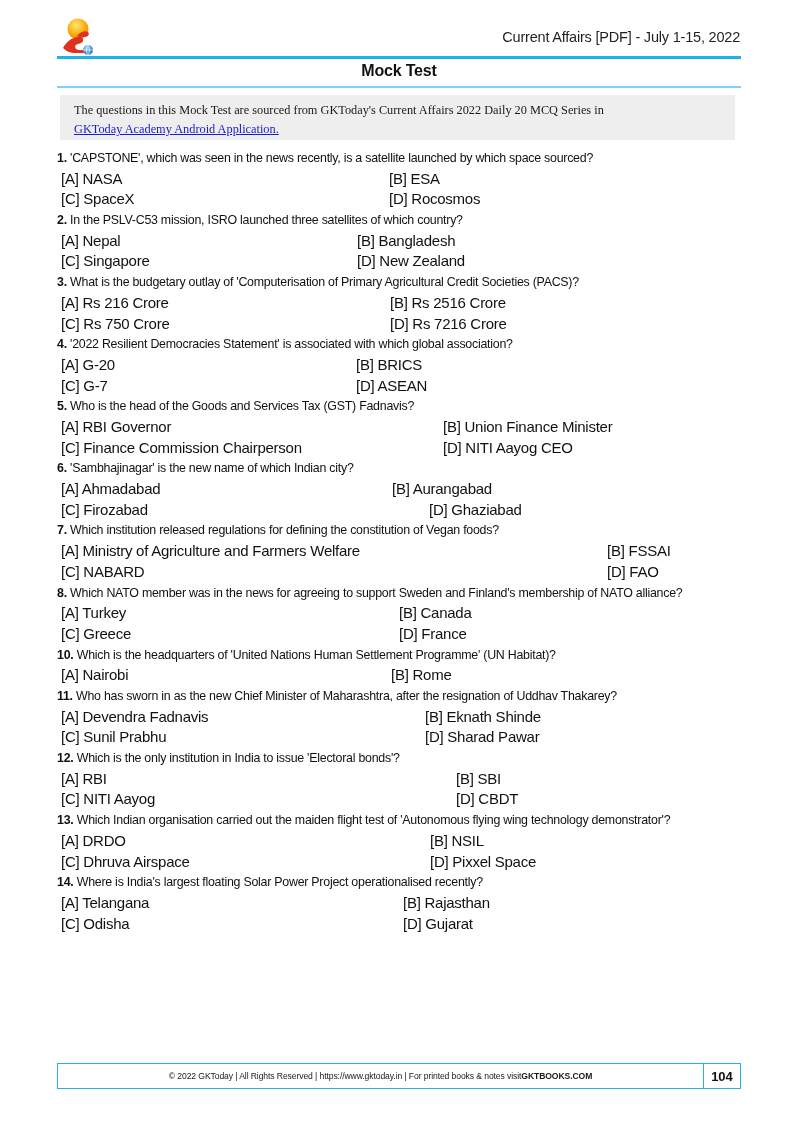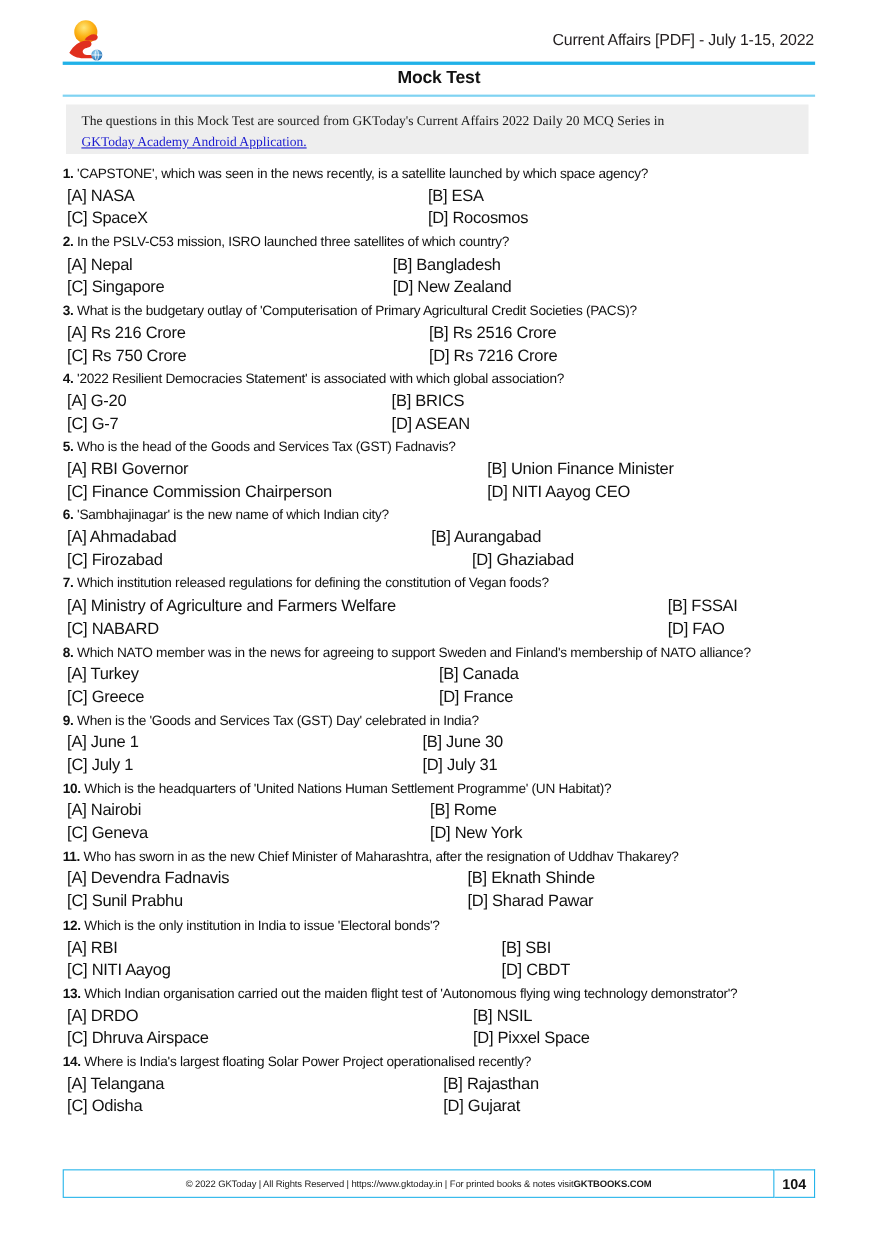--- a/index.html
+++ b/index.html
@@ -204,21 +204,21 @@
   <div class="mock-title">Mock Test</div>
   <div class="rule-thin"></div>
 
   <div class="note-box">
     <span>The questions in this Mock Test are sourced from GKToday's Current Affairs 2022 </span><b>Daily 20 MCQ Series</b><span> in</span><br>
     <a class="note-link" href="#">GKToday Academy Android Application.</a>
   </div>
 
   <div class="qlist" id="qlist">
       <div class="qblock">
-        <div class="qtext"><span class="qnum">1.</span> <span>'CAPSTONE', which was seen in the news recently, is a satellite launched by which space agency?</span></div>
+        <div class="qtext"><span class="qnum">1.</span> <span>'CAPSTONE', which was seen in the news recently, is a satellite launched by which space sourced?</span></div>
         <div class="optrow">
           <span class="opt-left">[A] NASA</span>
           <span class="opt-right" style="left: 332px;">[B] ESA</span>
         </div>
         <div class="optrow">
           <span class="opt-left">[C] SpaceX</span>
           <span class="opt-right" style="left: 332px;">[D] Rocosmos</span>
         </div>
       </div>
       <div class="qblock">
@@ -292,39 +292,24 @@
         <div class="optrow">
           <span class="opt-left">[A] Turkey</span>
           <span class="opt-right" style="left: 342px;">[B] Canada</span>
         </div>
         <div class="optrow">
           <span class="opt-left">[C] Greece</span>
           <span class="opt-right" style="left: 342px;">[D] France</span>
         </div>
       </div>
       <div class="qblock">
-        <div class="qtext"><span class="qnum">9.</span> <span>When is the 'Goods and Services Tax (GST) Day' celebrated in India?</span></div>
-        <div class="optrow">
-          <span class="opt-left">[A] June 1</span>
-          <span class="opt-right" style="left: 327px;">[B] June 30</span>
-        </div>
-        <div class="optrow">
-          <span class="opt-left">[C] July 1</span>
-          <span class="opt-right" style="left: 327px;">[D] July 31</span>
-        </div>
-      </div>
-      <div class="qblock">
         <div class="qtext"><span class="qnum">10.</span> <span>Which is the headquarters of 'United Nations Human Settlement Programme' (UN Habitat)?</span></div>
         <div class="optrow">
           <span class="opt-left">[A] Nairobi</span>
           <span class="opt-right" style="left: 334px;">[B] Rome</span>
-        </div>
-        <div class="optrow">
-          <span class="opt-left">[C] Geneva</span>
-          <span class="opt-right" style="left: 334px;">[D] New York</span>
         </div>
       </div>
       <div class="qblock">
         <div class="qtext"><span class="qnum">11.</span> <span>Who has sworn in as the new Chief Minister of Maharashtra, after the resignation of Uddhav Thakarey?</span></div>
         <div class="optrow">
           <span class="opt-left">[A] Devendra Fadnavis</span>
           <span class="opt-right" style="left: 368px;">[B] Eknath Shinde</span>
         </div>
         <div class="optrow">
           <span class="opt-left">[C] Sunil Prabhu</span>

